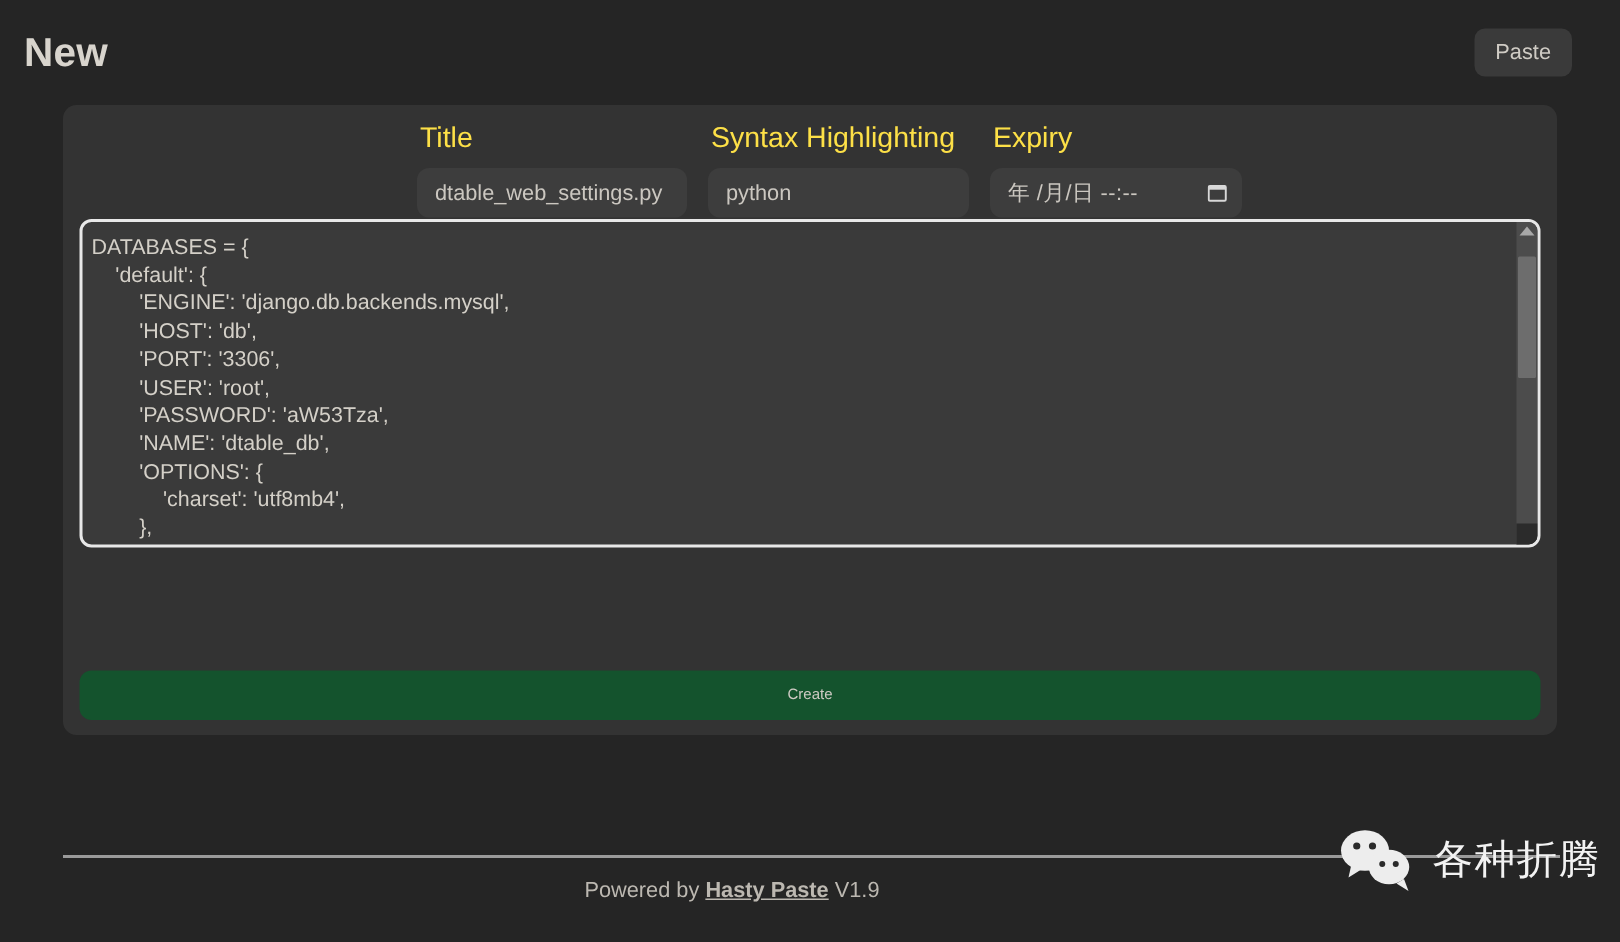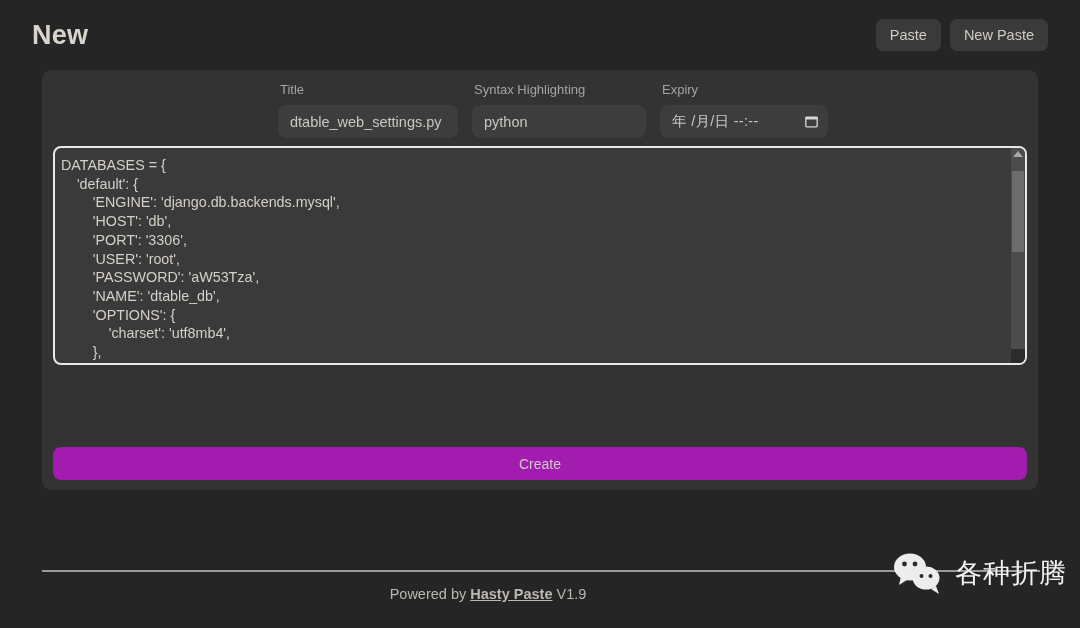--- a/index.html
+++ b/index.html
@@ -8,21 +8,21 @@
     background: #252525;
     font-family: "Liberation Sans", sans-serif;
     overflow: hidden;
   }
   #root { position: relative; width: 1080px; height: 628px; }
 
   
   .header {
     position: absolute; left: 0; top: 0; width: 1080px; height: 70px;
     display: flex; align-items: center; justify-content: space-between;
-    padding: 0 32px 0 32px;
+    padding: 0 32px 0 16px;
   }
   .brand {
     font-size: 27px; font-weight: bold; color: #d8d4cd; letter-spacing: .2px;
   }
   .nav { display: flex; gap: 9px; align-items: center; }
   .nav-btn {
     background: #3a3a3a; color: #cfcbc4;
     border: none; border-radius: 7px;
     font-family: "Liberation Sans", sans-serif;
     font-size: 14.5px; padding: 9px 14px; cursor: pointer;
@@ -35,21 +35,21 @@
     width: 996px; height: 420px;
     background: #333333; border-radius: 9px;
   }
 
   .form-row {
     position: absolute; left: 236px; top: 12px;
     display: flex; gap: 14px; align-items: flex-end;
   }
   .field { display: flex; flex-direction: column; }
   .field-label {
-    font-size: 13px; color: #a3a3a3; margin-bottom: 8px; padding-left: 2px;
+    font-size: 19px; color: #fde047; margin-bottom: 8px; padding-left: 2px;
   }
   .field-input {
     background: #3d3d3d; border: none; border-radius: 8px;
     color: #cbc7c0; font-family: "Liberation Sans", sans-serif;
     font-size: 14.5px; height: 33px; padding: 0 12px; outline: none;
   }
   .f-title  .field-input { width: 180px; }
   .f-syntax .field-input { width: 174px; }
 
   .date-shell {
@@ -93,23 +93,23 @@
     width: 12px; height: 80px; background: #6d6d6d; border-radius: 1px;
   }
   .sb-corner {
     position: absolute; right: 0; bottom: 0; width: 14px; height: 14px; background: #2b2b2b;
   }
 
   
   .create-btn {
     position: absolute; left: 11px; top: 377px;
     width: 974px; height: 33px;
-    background: #a21caf; border: none; border-radius: 8px;
+    background: #14532d; border: none; border-radius: 8px;
     color: #cfcbc4; font-family: "Liberation Sans", sans-serif;
-    font-size: 14px; cursor: pointer;
+    font-size: 10px; cursor: pointer;
   }
 
   
   .hr {
     position: absolute; left: 42px; top: 570px;
     width: 998px; height: 2px; background: #9a9a9a;
   }
   .footer {
     position: absolute; left: 0; top: 586px; width: 976px;
     text-align: center; font-size: 14.5px; color: #bcb8b1;
@@ -129,21 +129,20 @@
 </style>
 </head>
 <body>
 
 <div id="root">
 
   <div class="header">
     <div class="brand">New</div>
     <div class="nav">
       <button class="nav-btn">Paste</button>
-      <button class="nav-btn">New Paste</button>
     </div>
   </div>
 
   <div class="card">
 
     <div class="form-row">
 
       <div class="field f-title">
         <span class="field-label">Title</span>
         <input class="field-input" type="text" value="dtable_web_settings.py" style="">

